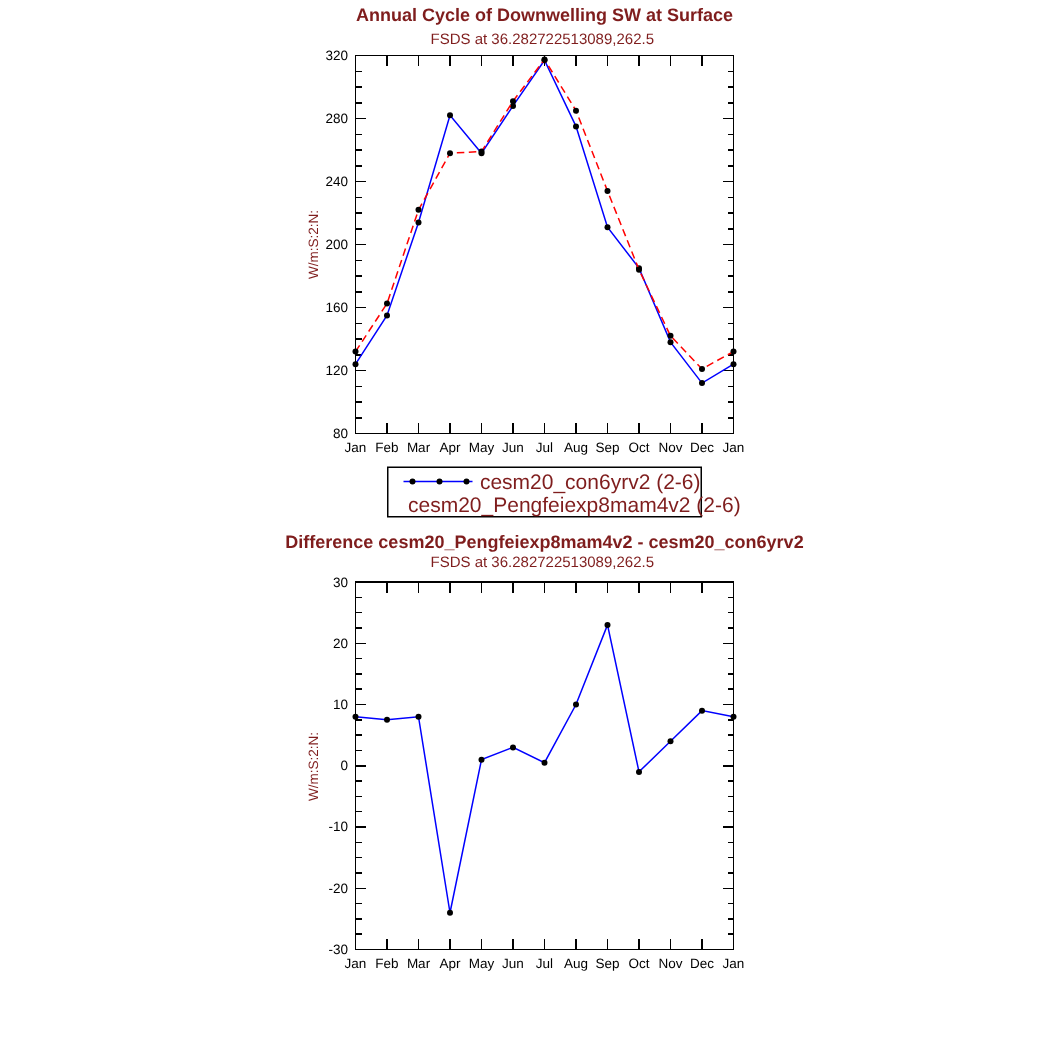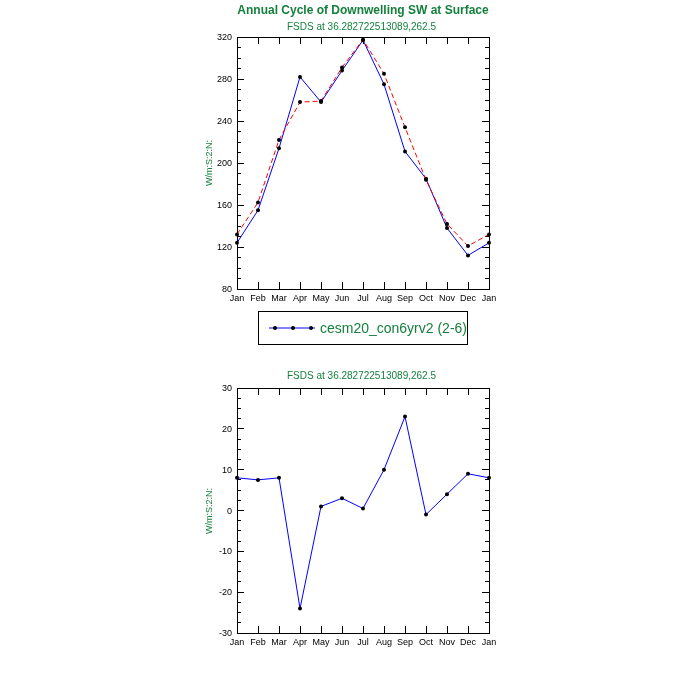--- a/index.html
+++ b/index.html
@@ -1,17 +1,17 @@
 <!DOCTYPE html>
 <html><head>
 <meta charset="utf-8">
 <style>
   html,body{margin:0;padding:0;background:#fff;}
   .page{position:relative;width:700px;height:700px;background:#ffffff;
-        font-family:"Liberation Sans", sans-serif;color:#15803d;overflow:hidden;}
+        font-family:"Liberation Sans", sans-serif;color:#7f1d1d;overflow:hidden;}
   .chart-title{position:absolute;left:26px;width:674px;text-align:center;
         font-size:12px;font-weight:bold;white-space:nowrap;}
   .chart-subtitle{position:absolute;left:245px;font-size:10px;white-space:nowrap;padding-left:42px;}
   .y-axis-label{position:absolute;font-size:9px;white-space:nowrap;
         transform:translate(-50%,-50%) rotate(-90deg);}
   #title-0{top:3px;}
   #subtitle-0{top:21px;}
   #title-1{top:354px;}
   #subtitle-1{top:370px;}
   #ylabel-0{left:209px;top:163px;}
@@ -164,22 +164,32 @@
   <div class="legend-box">
     <div class="legend-entry">
       <svg width="52" height="10">
           <line x1="2" y1="5" x2="50" y2="5" stroke="#0000ff" stroke-width="1"></line>
           <circle cx="8" cy="5" r="2" fill="#000000"></circle>
           <circle cx="26" cy="5" r="2" fill="#000000"></circle>
           <circle cx="44" cy="5" r="2" fill="#000000"></circle>
         </svg>
       <span class="legend-label">cesm20_con6yrv2 (2-6)</span>
     </div>
+    <div class="legend-entry">
+      <svg width="52" height="10">
+          <line x1="2" y1="5" x2="50" y2="5" stroke="#ff0000" stroke-width="1" stroke-dasharray="5,3"></line>
+          <circle cx="8" cy="5" r="2" fill="#000000"></circle>
+          <circle cx="26" cy="5" r="2" fill="#000000"></circle>
+          <circle cx="44" cy="5" r="2" fill="#000000"></circle>
+        </svg>
+      <span class="legend-label">cesm20_Pengfeiexp8mam4v2 (2-6)</span>
+    </div>
   </div>
 
+  <div class="chart-title" id="title-1">Difference cesm20_Pengfeiexp8mam4v2 - cesm20_con6yrv2</div>
   <div class="chart-subtitle" id="subtitle-1">FSDS at 36.282722513089,262.5</div>
   <div class="y-axis-label" id="ylabel-1">W/m:S:2:N:</div>
   <svg class="plot-svg" id="plot1">
       <rect x="237" y="388" width="252" height="245" fill="none" stroke="#000" stroke-width="1" shape-rendering="crispEdges"></rect>
       <line x1="237" y1="622.7916666666666" x2="241" y2="622.7916666666666" stroke="#000" stroke-width="1" shape-rendering="crispEdges"></line>
       <line x1="489" y1="622.7916666666666" x2="485" y2="622.7916666666666" stroke="#000" stroke-width="1" shape-rendering="crispEdges"></line>
       <line x1="237" y1="612.5833333333334" x2="241" y2="612.5833333333334" stroke="#000" stroke-width="1" shape-rendering="crispEdges"></line>
       <line x1="489" y1="612.5833333333334" x2="485" y2="612.5833333333334" stroke="#000" stroke-width="1" shape-rendering="crispEdges"></line>
       <line x1="237" y1="602.375" x2="241" y2="602.375" stroke="#000" stroke-width="1" shape-rendering="crispEdges"></line>
       <line x1="489" y1="602.375" x2="485" y2="602.375" stroke="#000" stroke-width="1" shape-rendering="crispEdges"></line>

